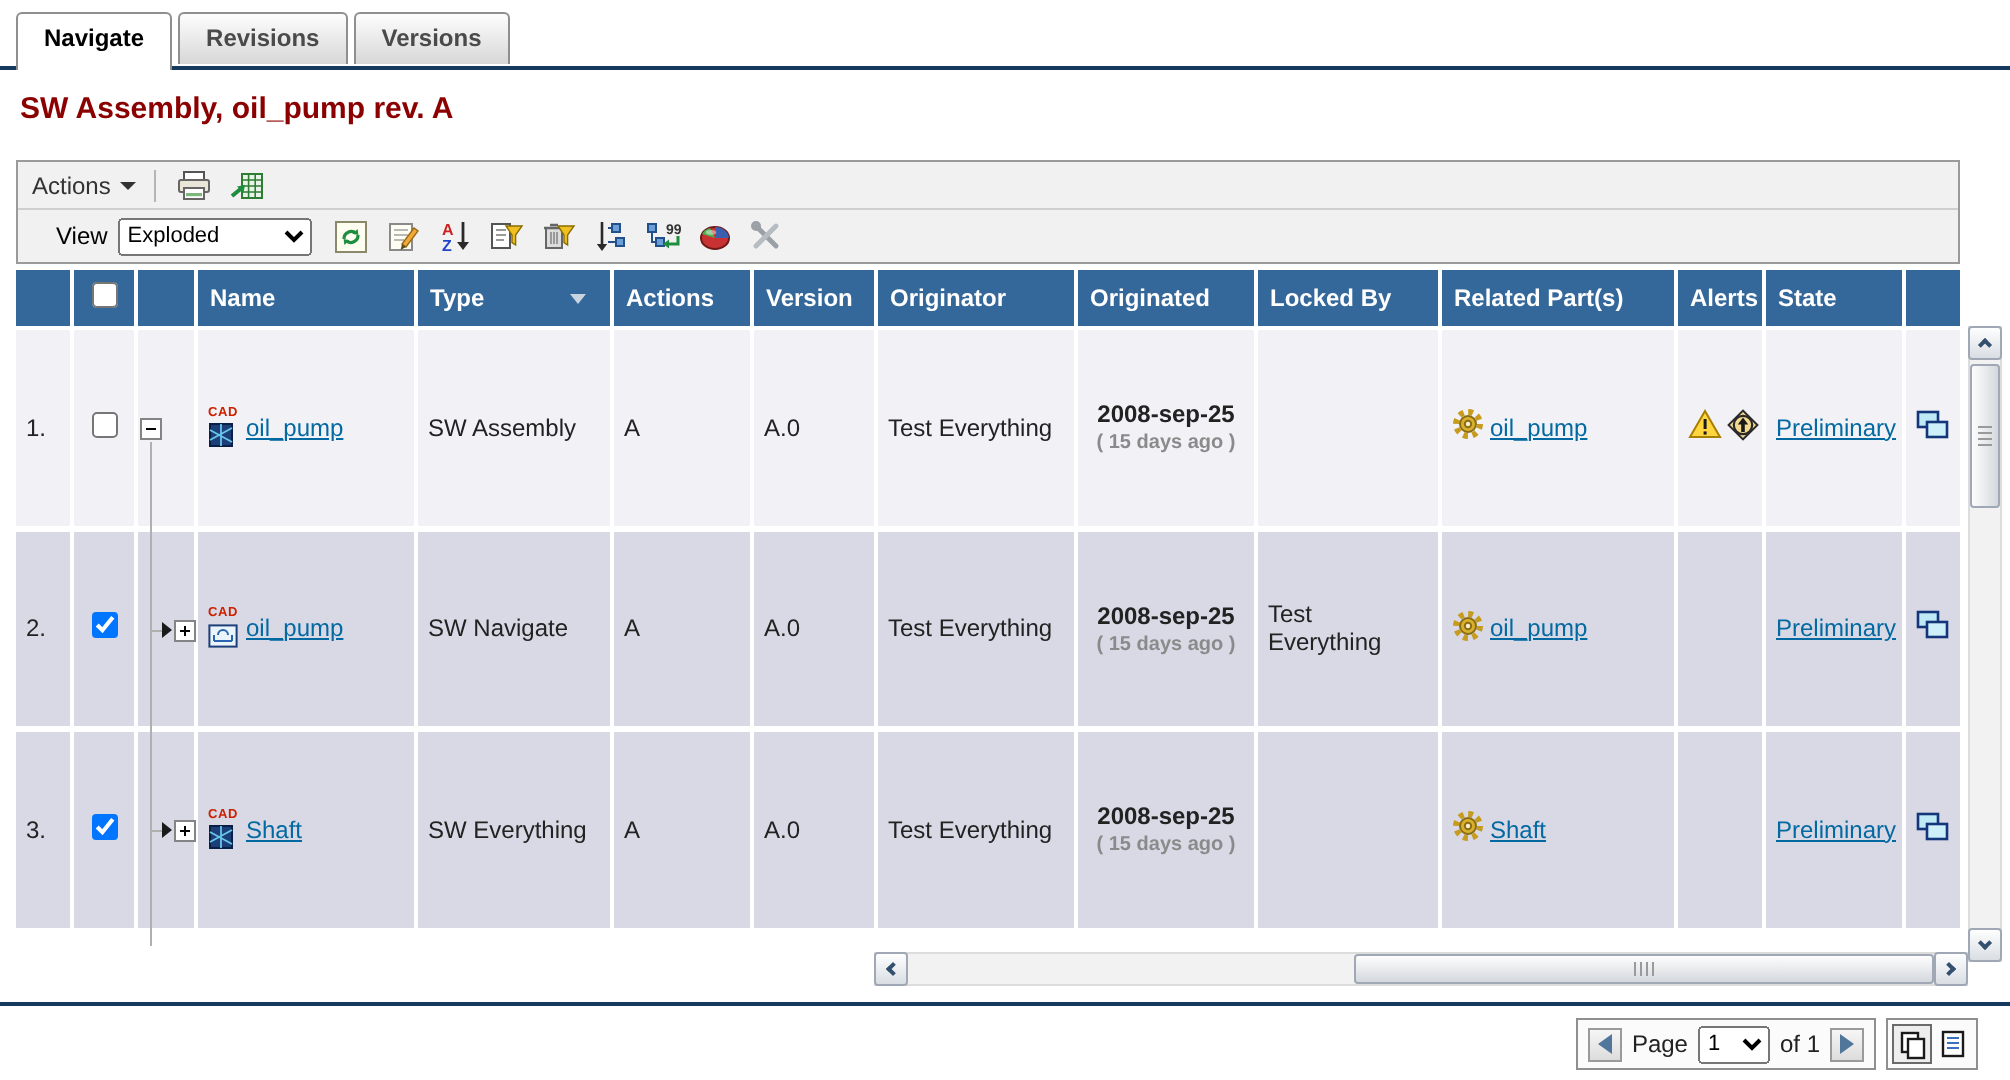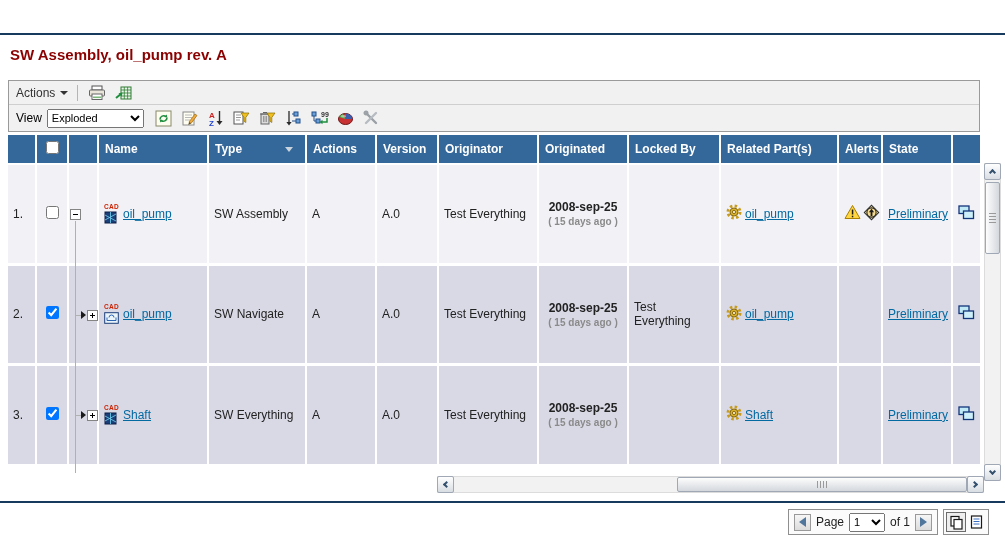--- a/index.html
+++ b/index.html
@@ -13,21 +13,21 @@
   .tab.active { background:#fff; color:#000; padding-bottom:9px; margin-bottom:-3px; }
   .navy-line { position:absolute; left:0; top:33px; width:1005px; height:2px; background:#16395e; z-index:2; }
 
   
   .title { position:absolute; left:10px; top:46px; font-size:15px; font-weight:bold; color:#8b0000;text-align:center; }
 
   
   .toolbar { position:absolute; left:8px; top:80px; width:972px; border:1px solid #9a9a9a; background:#f1f1f1; }
   .trow { display:flex; align-items:center; padding:0 7px; }
   .trow1 { height:24px; border-bottom:1px solid #cfcfcf;text-align:right; }
-  .trow2 { height:26px; }
+  .trow2 { height:26px;margin-left:12px; }
   .actions { display:flex; align-items:center; gap:5px; color:#333; cursor:pointer; }
   .caret { width:0; height:0; border-left:4px solid transparent; border-right:4px solid transparent; border-top:4px solid #333; }
   .vsep { width:1px; height:16px; background:#b5b5b5; margin:0 9px; }
   .ticon { display:inline-flex; align-items:center; justify-content:center; width:20px; height:18px; margin-right:6px; cursor:pointer; }
   .viewlbl { margin-right:5px; color:#000; }
   select.viewsel { width:97px; height:19px; font-size:11px; font-family:"Liberation Sans",sans-serif; margin-right:10px; }
 
   
   .tablewrap { position:absolute; left:8px; top:135px; width:972px; }
   table { border-collapse:collapse; table-layout:fixed; width:972px; }
@@ -89,20 +89,25 @@
   select.pagesel { width:36px; height:19px; font-size:11px; font-family:"Liberation Sans",sans-serif; }
   .viewmode { display:flex; border:1px solid #8f8f8f; background:#fbfbfb; padding:2px; height:26px; align-items:center; }
   .vmbtn { width:20px; height:20px; display:flex; align-items:center; justify-content:center; cursor:pointer; border:1px solid transparent; }
   .vmbtn.sel { border:1px solid #6b6b6b; background:#eee; }
 </style>
 </head>
 <body>
 
 <div id="app">
 
+  <div class="tabbar">
+    <div class="tab active">Navigate</div>
+    <div class="tab">Revisions</div>
+    <div class="tab">Versions</div>
+  </div>
   <div class="navy-line"></div>
 
   <div class="title">SW Assembly, oil_pump rev. A</div>
 
   <div class="toolbar">
     <div class="trow trow1">
       <div class="actions">
         <span>Actions</span>
         <span class="caret"></span>
       </div>

